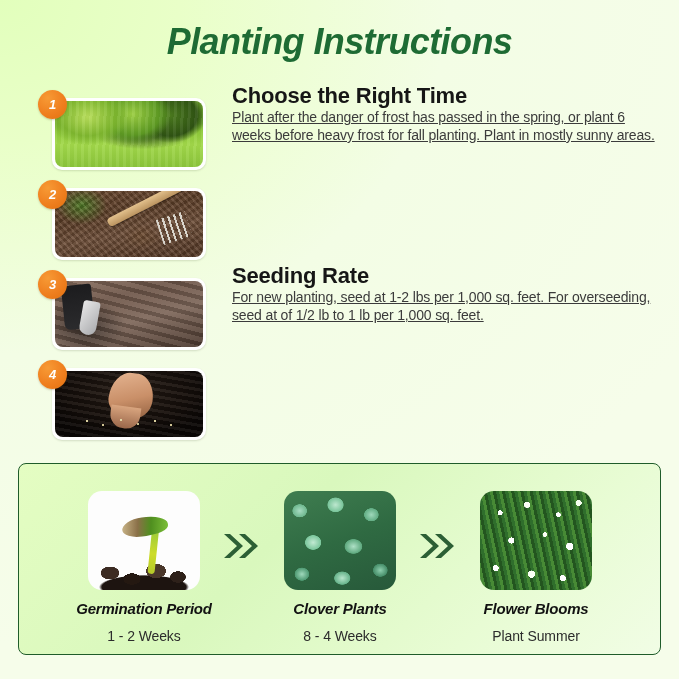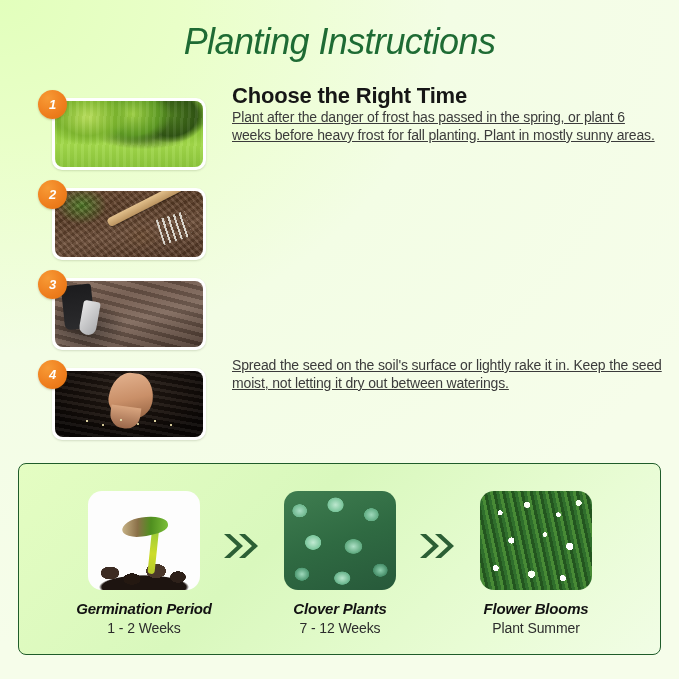--- a/index.html
+++ b/index.html
@@ -27,21 +27,21 @@
 
   
   .title {
     position: absolute;
     top: 20px;
     left: 0;
     width: 679px;
     text-align: center;
     font-size: 36px;
     line-height: 44px;
-    font-weight: normal;
+    font-weight: bold;
     font-style: italic;
     letter-spacing: -0.6px;
     color: #1e6b34;
   }
 
   
   .step {
     position: absolute;
     left: 0;
     width: 679px;
@@ -335,21 +335,21 @@
   .tl-label {
     margin-top: 9px;
     font-size: 15px;
     line-height: 19px;
     font-weight: bold;
     font-style: italic;
     color: #121212;
     letter-spacing: -0.2px;
   }
   .tl-sub {
-    margin-top: 1px;
+    margin-top: 9px;
     font-size: 14px;
     line-height: 18px;
     color: #2c2c2c;
     letter-spacing: -0.1px;
   }
 
   .tl-arrow {
     position: absolute;
     top: 62px;
     width: 46px;
@@ -395,33 +395,36 @@
 
   <div class="step step-3">
     <div class="thumb-wrap">
       <div class="thumb">
         <div class="layer ph-soil-shovel"></div>
         <div class="boot"></div>
         <div class="spade"></div>
       </div>
     </div>
     <div class="badge">3</div>
+    <div class="step-text">
+      <div class="step-heading">Seeding Rate</div>
+      <div class="step-body">For new planting, seed at 1-2 lbs per 1,000 sq. feet. For overseeding, seed at of 1/2 lb to 1 lb per 1,000 sq. feet.</div>
+    </div>
   </div>
 
   <div class="step step-4">
     <div class="thumb-wrap">
       <div class="thumb">
         <div class="layer ph-soil-hand"></div>
         <div class="hand"></div>
         <div class="seed-dots"></div>
       </div>
     </div>
     <div class="badge">4</div>
     <div class="step-text">
-      <div class="step-body">Spread the seed on the soil's surface or lightly rake it in. Keep the seed moist, not letting it dry out between waterings.</div>
     </div>
   </div>
 
   <div class="timeline-card">
     <div class="timeline-row">
 
       <div class="tl-item tl-item-1">
         <div class="tl-img im-seedling">
           <div class="sprout-soil"></div>
           <div class="sprout-stem"></div>
@@ -434,21 +437,21 @@
       <div class="tl-arrow tl-arrow-1">
         <svg width="40" height="30" viewBox="0 0 40 30" aria-hidden="true">
           <path d="M4 3 L17 15 L4 27 L10 27 L23 15 L10 3 Z" fill="#2c5f35"></path>
           <path d="M19 3 L32 15 L19 27 L25 27 L38 15 L25 3 Z" fill="#2c5f35"></path>
         </svg>
       </div>
 
       <div class="tl-item tl-item-2">
         <div class="tl-img im-clover"></div>
         <div class="tl-label">Clover Plants</div>
-        <div class="tl-sub">7 - 12 Weeks</div>
+        <div class="tl-sub">8 - 4 Weeks</div>
       </div>
 
       <div class="tl-arrow tl-arrow-2">
         <svg width="40" height="30" viewBox="0 0 40 30" aria-hidden="true">
           <path d="M4 3 L17 15 L4 27 L10 27 L23 15 L10 3 Z" fill="#2c5f35"></path>
           <path d="M19 3 L32 15 L19 27 L25 27 L38 15 L25 3 Z" fill="#2c5f35"></path>
         </svg>
       </div>
 
       <div class="tl-item tl-item-3">

